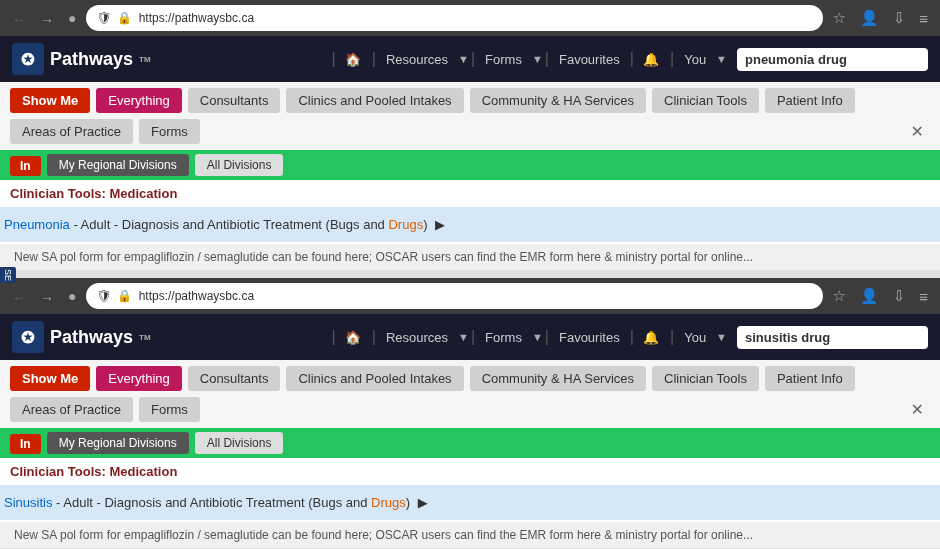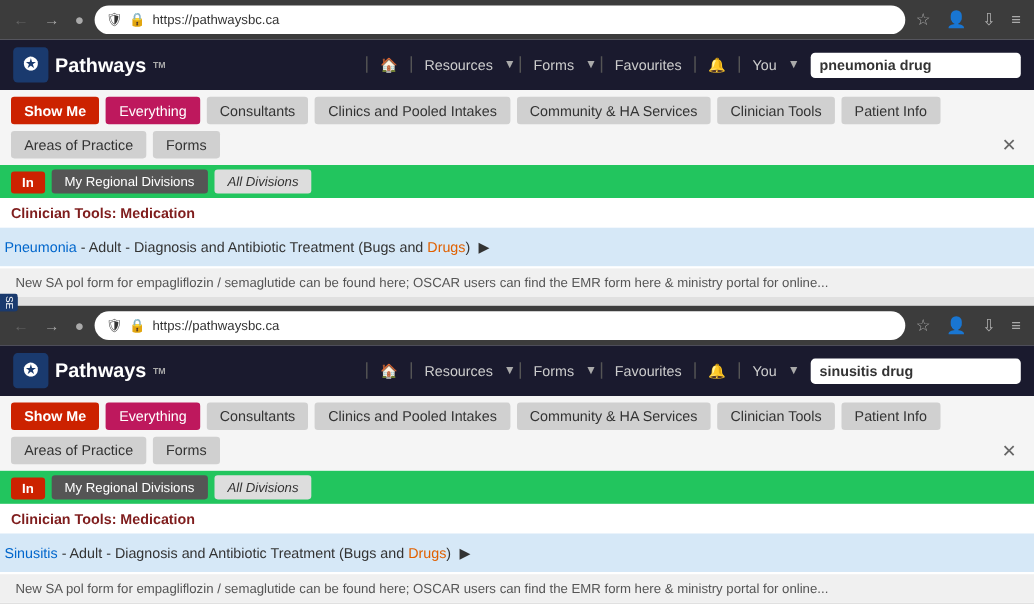--- a/index.html
+++ b/index.html
@@ -193,21 +193,20 @@
       font-size: 12px;
       border: none;
     }
     .btn-division.active {
       background: #555;
       color: white;
     }
     .btn-division.inactive {
       background: #ddd;
       color: #333;
-      font-style: italic;
     }
 
     .result-section-title {
       padding: 6px 10px;
       font-size: 13px;
       color: #7f1d1d;
       font-weight: bold;
     }
 
     .result-item {

